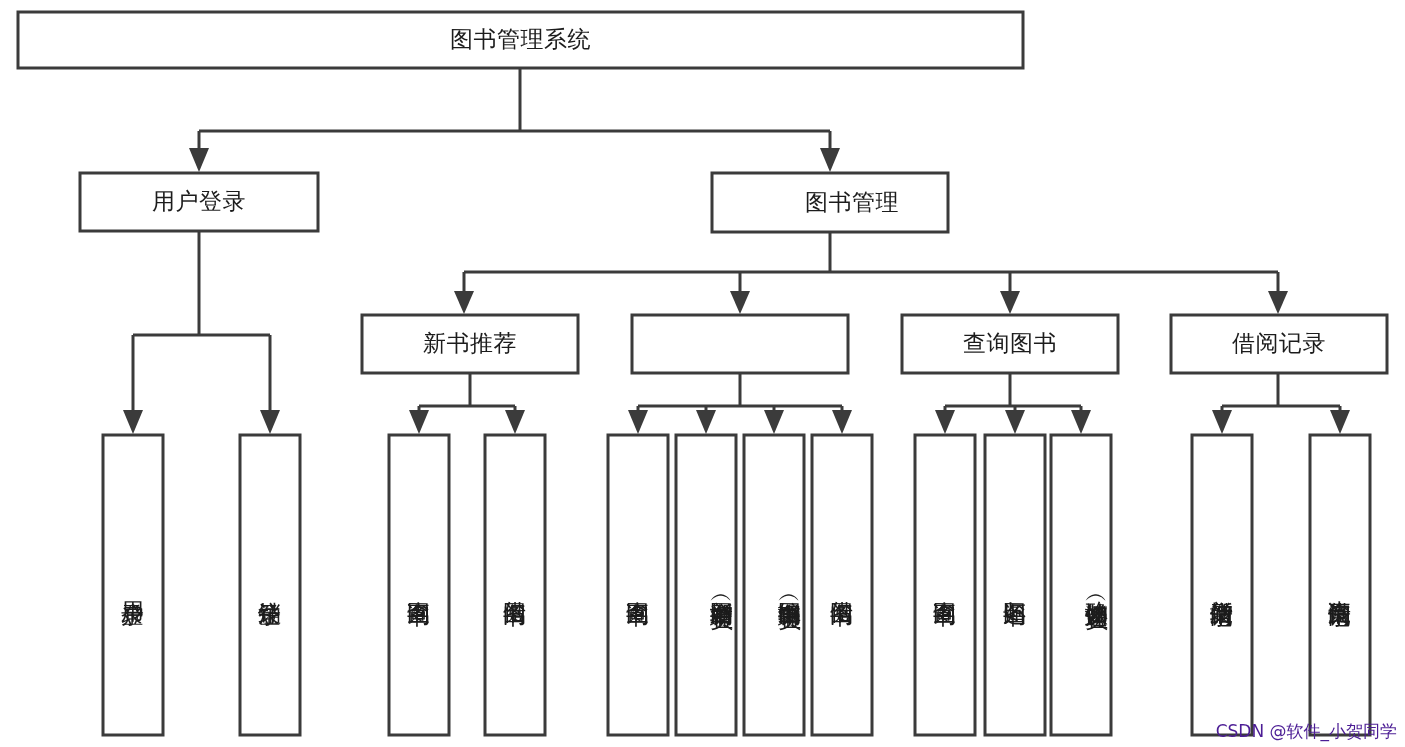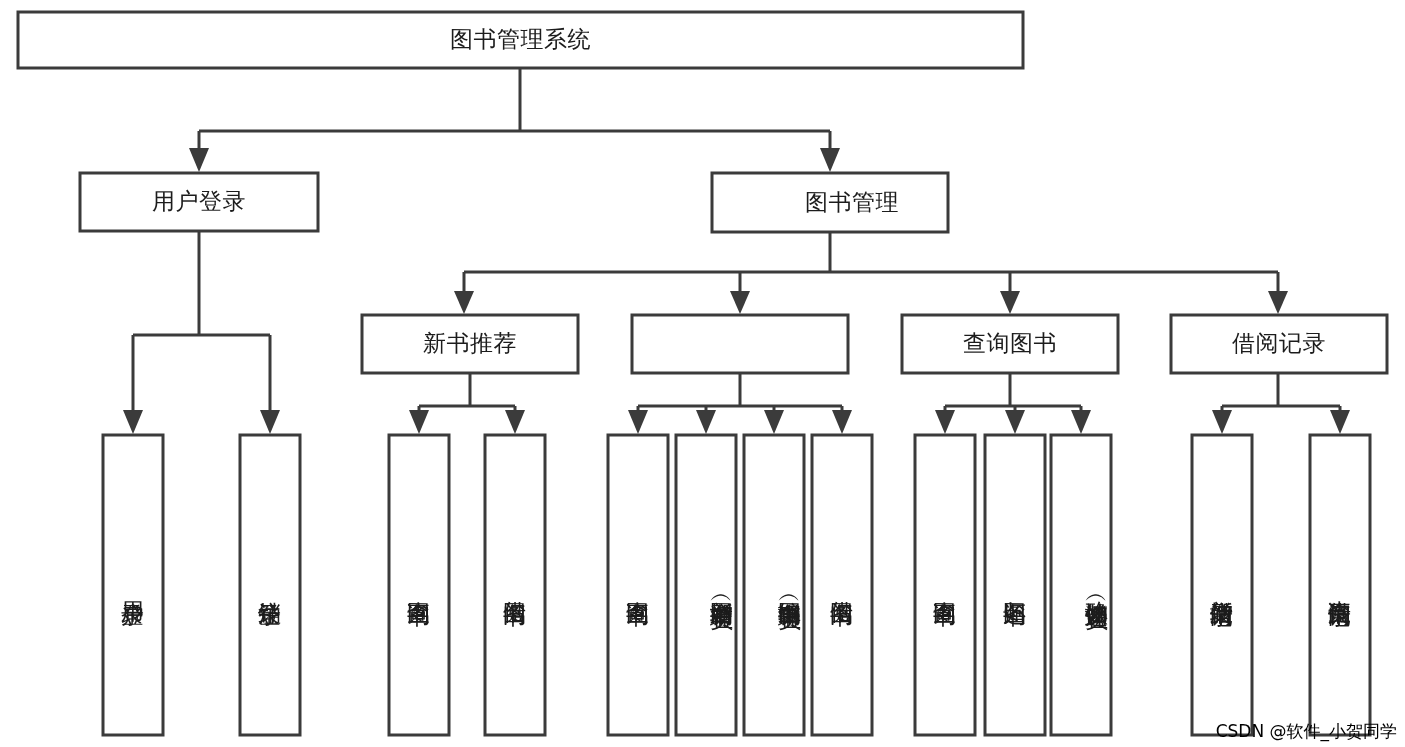--- a/index.html
+++ b/index.html
@@ -68,21 +68,21 @@
     color: #1c1c1c;
     letter-spacing: 1px;
     pointer-events: none;
     font-family: "DejaVu Sans", "Liberation Sans", sans-serif;
   }
   #watermark {
     position: absolute;
     right: 8px;
     bottom: 4px;
     font-size: 17px;
-    color: #000000;
+    color: #4c1d95;
     white-space: nowrap;
     font-family: "DejaVu Sans", "Liberation Sans", sans-serif;
     margin-left: 12px;
   }
 </style>
 </head>
 <body>
 
 <div id="diagram-root">
 

